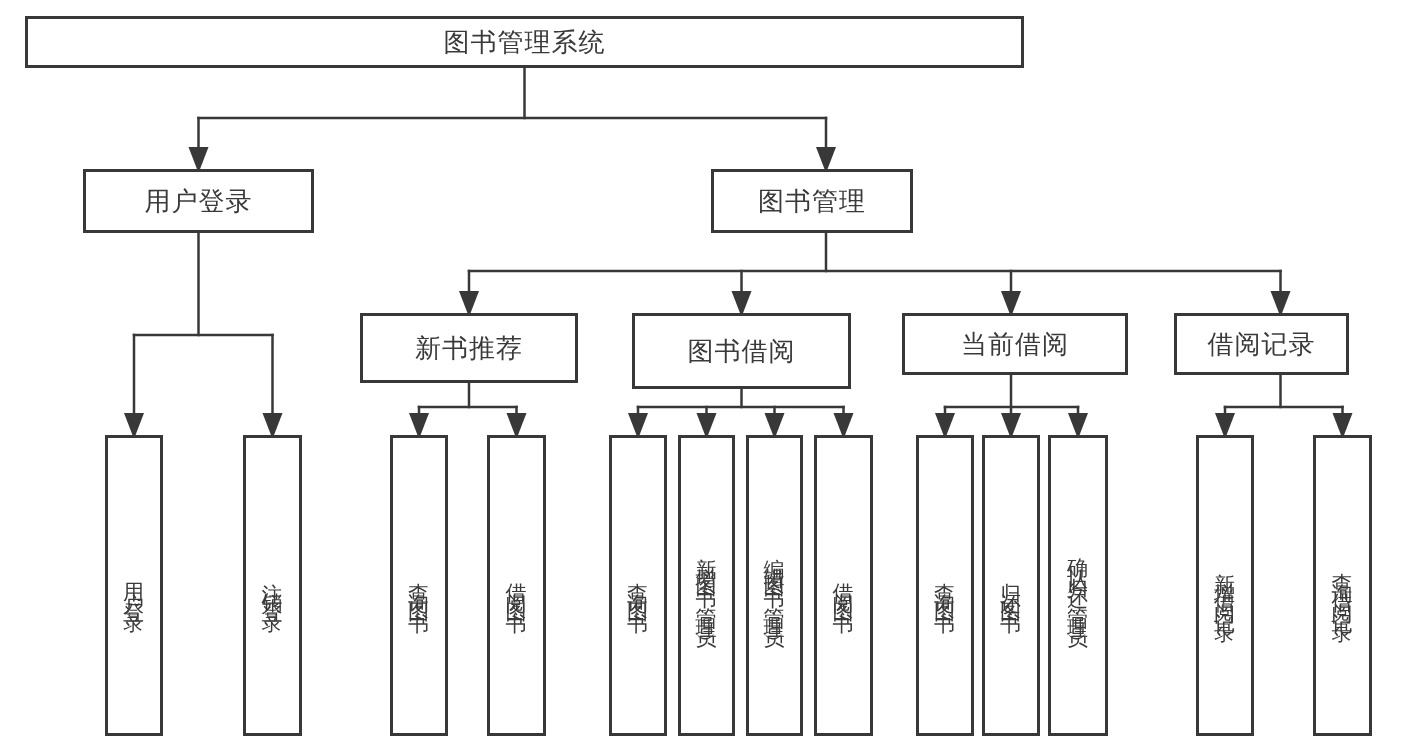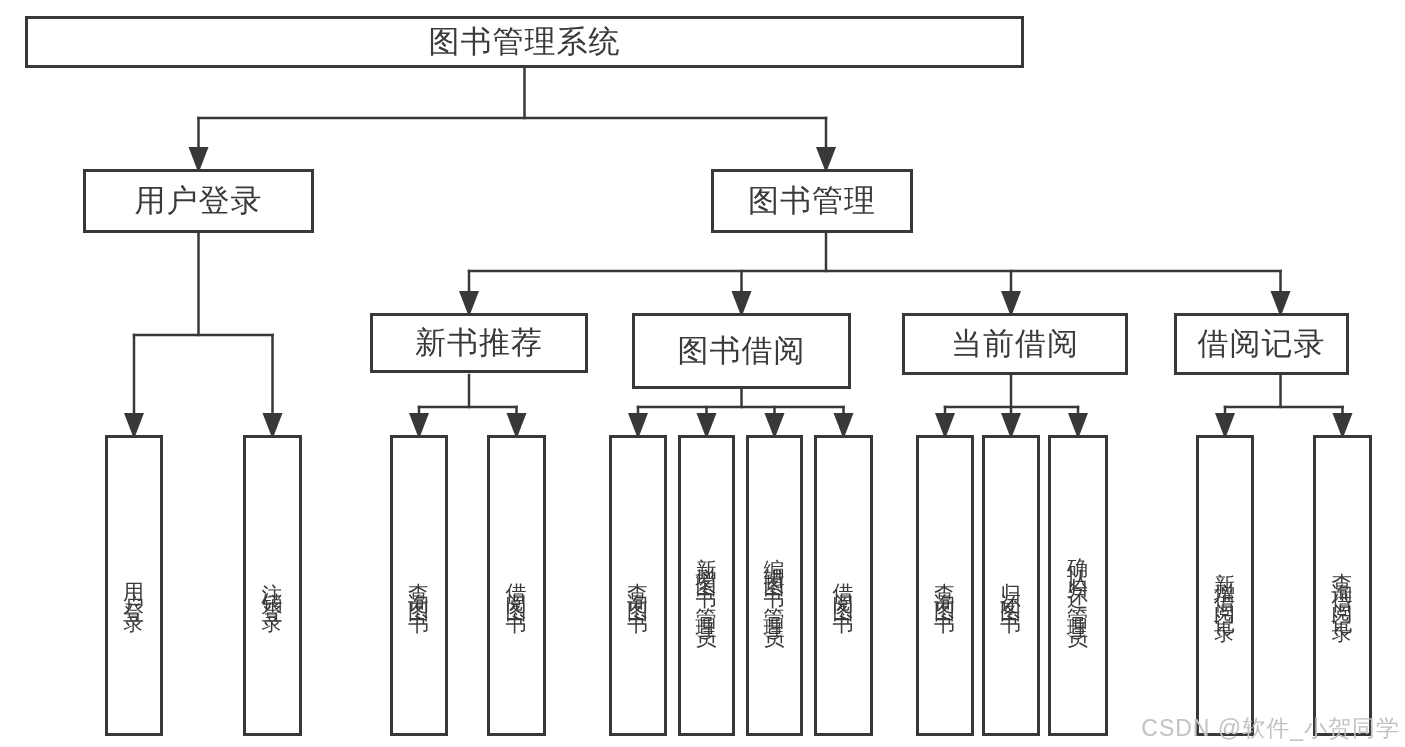--- a/index.html
+++ b/index.html
@@ -20,21 +20,21 @@
   }
   svg.wires{position:absolute;left:0;top:0;width:1405px;height:747px;pointer-events:none;}
   .node{
     position:absolute;
     background:var(--box-bg);
     border:3px solid var(--line);
     display:flex;align-items:center;justify-content:center;
     color:var(--text);
   }
   .node.h span{
-    font-size:31px;
+    font-size:26px;
     letter-spacing:1px;
     white-space:nowrap;
   }
   .node.v span{
     writing-mode:vertical-rl;
     text-orientation:mixed;
     font-size:21px;
     letter-spacing:10px;
     line-height:1;
     white-space:nowrap;
@@ -116,21 +116,21 @@
       </div>
       <div class="node h" style="left: 711px; top: 169px; width: 202px; height: 64px;">
         <span>图书管理</span>
       </div>
       <div class="node v" style="left: 105px; top: 435px; width: 58px; height: 301px;">
         <span>用户登录</span>
       </div>
       <div class="node v" style="left: 243px; top: 435px; width: 59px; height: 301px;">
         <span>注销登录</span>
       </div>
-      <div class="node h" style="left: 360px; top: 313px; width: 218px; height: 60px; margin-left: 10px;">
+      <div class="node h" style="left: 360px; top: 313px; width: 218px; height: 70px;">
         <span>新书推荐</span>
       </div>
       <div class="node h" style="left: 632px; top: 313px; width: 219px; height: 76px;">
         <span>图书借阅</span>
       </div>
       <div class="node h" style="left: 902px; top: 313px; width: 226px; height: 62px;">
         <span>当前借阅</span>
       </div>
       <div class="node h" style="left: 1174px; top: 313px; width: 175px; height: 62px;">
         <span>借阅记录</span>
@@ -162,14 +162,13 @@
       <div class="node v" style="left: 1048px; top: 435px; width: 60px; height: 301px;">
         <span>确认归还（管理员）</span>
       </div>
       <div class="node v" style="left: 1196px; top: 435px; width: 58px; height: 301px;">
         <span>新增借阅记录</span>
       </div>
       <div class="node v" style="left: 1313px; top: 435px; width: 59px; height: 301px;">
         <span>查询借阅记录</span>
       </div>
     </div>
-  <div class="watermark">CSDN @软件_小贺同学</div>
 </div>
 
 </body></html>

